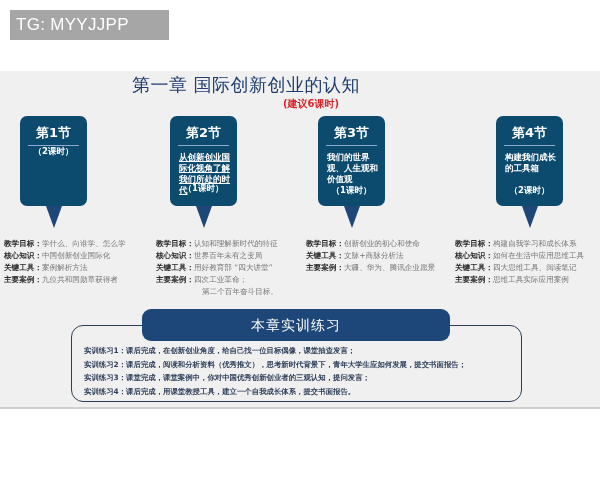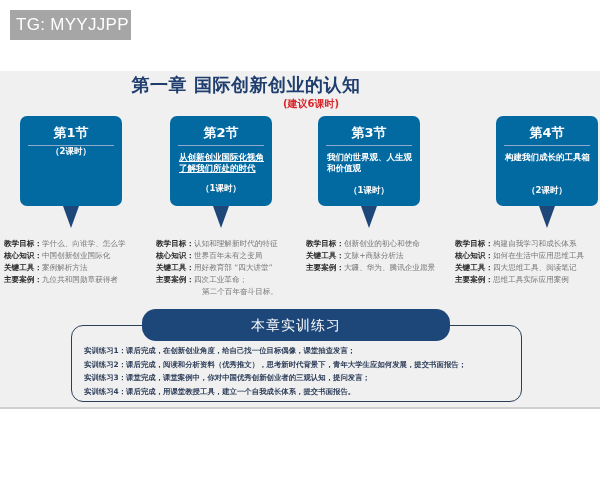--- a/index.html
+++ b/index.html
@@ -2,40 +2,40 @@
 <html><head>
 <meta charset="utf-8">
 <style>
   html, body { margin:0; padding:0; }
   body {
     width:600px; height:480px; position:relative; overflow:hidden;
     background:#ffffff;
     font-family:"DejaVu Sans", "Liberation Sans", sans-serif;
   }
   .wm-top {
-    position:absolute; left:10px; top:10px; width:121px; height:30px;
+    position:absolute; left:10px; top:10px; width:159px; height:30px;
     background:#a6a6a6; color:#ffffff; font-family:"Liberation Sans", sans-serif;
     font-size:17px; line-height:30px; padding-left:6px; box-sizing:border-box;
     letter-spacing:0.3px;
   }
   .panel {
     position:absolute; left:0; top:71px; width:600px; height:336px;
     background:#f0f0f0; border-bottom:2px solid #cfcfcf;
   }
   .chapter-title {
     position:absolute; left:0; width:492px; top:73px; text-align:center;
-    font-size:18px; font-weight:bold; color:#1f3e6e; letter-spacing:0.5px;
+    font-size:18px; font-weight:normal; color:#1f3e6e; letter-spacing:0.5px;
   }
   .chapter-sub {
     position:absolute; left:0; width:600px; top:97px; text-align:center;
     font-size:10px; font-weight:bold; color:#d9252a;padding-left:11px;
   }
   .bubble {
-    position:absolute; width:102px; height:90px; top:116px;
-    background:#0369a1; border-radius:7px; color:#fff; box-sizing:border-box;
+    position:absolute; width:67px; height:90px; top:116px;
+    background:#0c4a6e; border-radius:7px; color:#fff; box-sizing:border-box;
   }
   .bubble::after {
     content:""; position:absolute; left:50%; bottom:-22px; margin-left:-8px;
     border-left:8px solid transparent; border-right:8px solid transparent;
     border-top:22px solid #1e4779;
   }
   .b-title {
     text-align:center; font-weight:bold; font-size:13px; margin-top:8px; height:17px; line-height:17px;
   }
   .b-rule {
@@ -53,21 +53,21 @@
   }
   .info .row { white-space:nowrap; }
   .info .lbl { color:#2b2b2b; font-weight:bold; }
   .info .cont { padding-left:46px; }
   .practice-box {
     position:absolute; left:71px; top:325px; width:451px; height:77px;
     border:1.5px solid #2c3f57; border-radius:12px; box-sizing:border-box;
   }
   .practice-head {
     position:absolute; left:142px; top:309px; width:308px; height:32px;
-    background:#1e4779; border-radius:14px; color:#fff; text-align:center;
+    background:#1e4779; border-radius:9px; color:#fff; text-align:center;
     font-size:14px; line-height:32px; letter-spacing:1px;
   }
   .practice-list {
     position:absolute; left:84px; top:344px; font-size:7.4px; line-height:13.5px;
     color:#2f3f5a; font-weight:bold;
   }
   .practice-list .row { white-space:nowrap; }
   .wm-bottom {
     position:absolute; left:447px; top:440px; width:142px; height:30px;
     background:#a6a6a6; color:#0f172a; font-family:"Liberation Sans", sans-serif;

